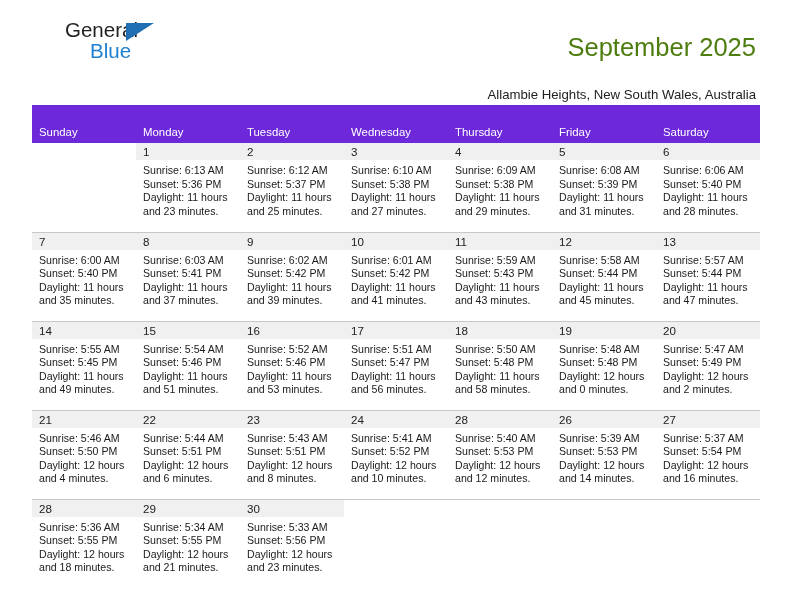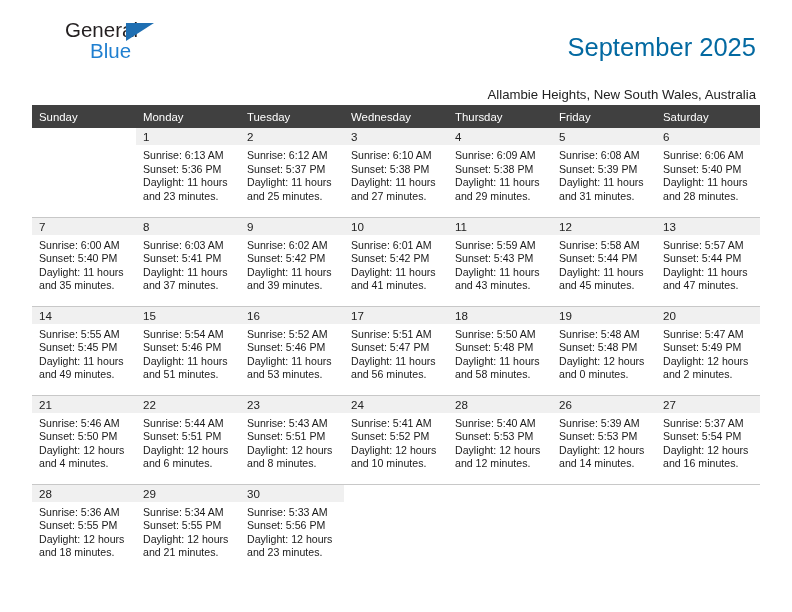--- a/index.html
+++ b/index.html
@@ -64,21 +64,21 @@
     color: #1f7fd0;
     line-height: 22px;
     white-space: nowrap;
   }
 
   .title {
     position: absolute;
     right: 36px;
     top: 33px;
     font-size: 25.5px;
-    color: #0369a1;
+    color: #4d7c0f;
     white-space: nowrap;
     text-align: right;
   }
   .subtitle {
     position: absolute;
     right: 36px;
     top: 79px;
     font-size: 13.2px;
     color: #222222;
     white-space: nowrap;
@@ -89,26 +89,26 @@
   
   .cal {
     position: absolute;
     left: 32px;
     top: 105px;
     width: 728px;
     border-collapse: collapse;
     table-layout: fixed;
   }
   .cal th {
-    background: #404040;
+    background: #6d28d9;
     color: #ffffff;
     font-size: 11.4px;
     font-weight: normal;
     text-align: left;
-    padding: 6px 0 5px 7px;
+    padding: 21px 0 5px 7px;
     height: 19px;
     box-sizing: border-box;
     border: none;
   }
   .cal td {
     vertical-align: top;
     padding: 0;
     border: none;
     border-top: 1px solid #c8c8c8;
     height: 89px;

